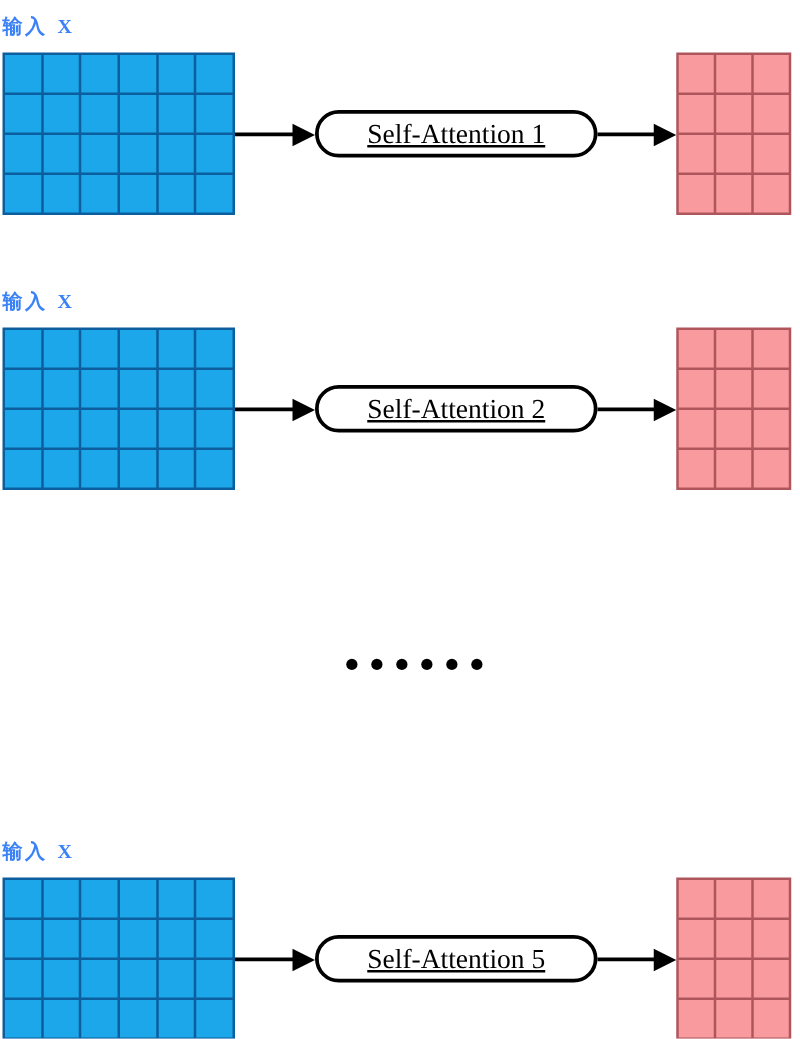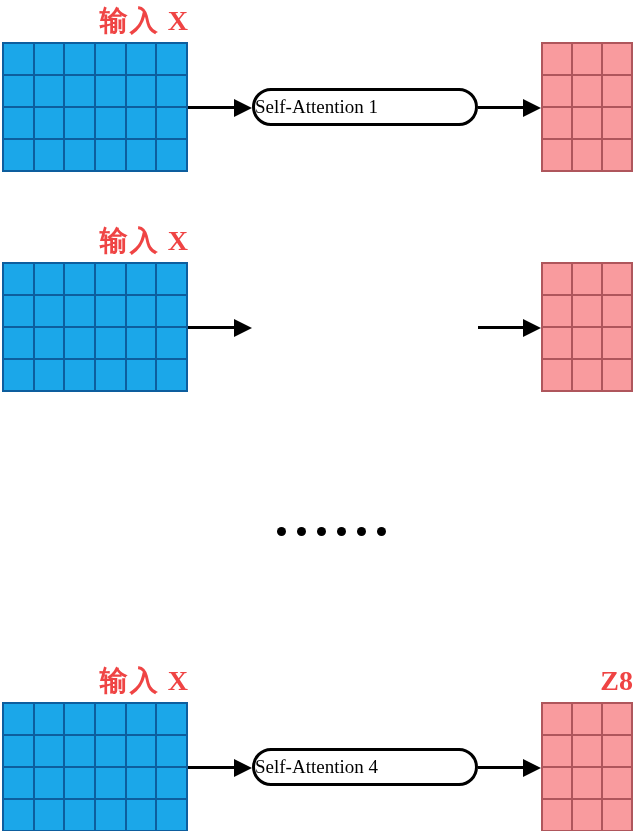--- a/index.html
+++ b/index.html
@@ -24,24 +24,24 @@
   .row1 { top: 4px; }
   .row2 { top: 224px; }
   .row3 { top: 664px; }
 
   
   .label {
     position: absolute;
     top: 0;
     height: 34px;
     line-height: 34px;
-    text-align: right;
-    color: #ef4444;
+    text-align: left;
+    color: #3b82f6;
     font-weight: bold;
-    font-size: 28px;
+    font-size: 16px;
     white-space: nowrap;
   }
   .input-label { left: 2px; width: 186px; }
   .output-label { left: 541px; width: 92px; font-family: "Liberation Serif", "DejaVu Serif", serif; }
   .input-label .cjk {
     font-family: "DejaVu Sans", "Liberation Sans", sans-serif;
     font-weight: bold;
     letter-spacing: 2px;
   }
   .input-label .var {
@@ -100,25 +100,26 @@
     left: 252px;
     top: 84px;
     width: 226px;
     height: 38px;
     box-sizing: border-box;
     border: 3px solid var(--stroke, #000);
     border-radius: 19px;
     background: #fff;
     display: flex;
     align-items: center;
-    justify-content: flex-start;
+    justify-content: center;
     font-family: "Liberation Serif", "DejaVu Serif", serif;
-    font-size: 19px;
+    font-size: 22px;
     color: #000;
     white-space: nowrap;
+    text-decoration: underline;
   }
 
   
   .dots {
     position: absolute;
     left: 277px;
     top: 527px;
     display: flex;
     gap: 11px;
   }
@@ -212,20 +213,23 @@
         <div class="cell"></div>
         <div class="cell"></div>
         <div class="cell"></div>
         <div class="cell"></div>
         <div class="cell"></div>
         <div class="cell"></div>
         <div class="cell"></div>
       </div>
     <div class="arrow-shaft shaft-a"></div>
     <div class="arrow-head head-a"></div>
+    <div class="pill">
+      <span>Self-Attention 2</span>
+    </div>
     <div class="arrow-shaft shaft-b"></div>
     <div class="arrow-head head-b"></div>
     <div class="matrix output" style="grid-template-columns: repeat(3, 1fr); grid-template-rows: repeat(4, 1fr);">
         <div class="cell"></div>
         <div class="cell"></div>
         <div class="cell"></div>
         <div class="cell"></div>
         <div class="cell"></div>
         <div class="cell"></div>
         <div class="cell"></div>
@@ -272,25 +276,24 @@
         <div class="cell"></div>
         <div class="cell"></div>
         <div class="cell"></div>
         <div class="cell"></div>
         <div class="cell"></div>
         <div class="cell"></div>
       </div>
     <div class="arrow-shaft shaft-a"></div>
     <div class="arrow-head head-a"></div>
     <div class="pill">
-      <span>Self-Attention 4</span>
+      <span>Self-Attention 5</span>
     </div>
     <div class="arrow-shaft shaft-b"></div>
     <div class="arrow-head head-b"></div>
-    <div class="label output-label">Z8</div>
     <div class="matrix output" style="grid-template-columns: repeat(3, 1fr); grid-template-rows: repeat(4, 1fr);">
         <div class="cell"></div>
         <div class="cell"></div>
         <div class="cell"></div>
         <div class="cell"></div>
         <div class="cell"></div>
         <div class="cell"></div>
         <div class="cell"></div>
         <div class="cell"></div>
         <div class="cell"></div>

